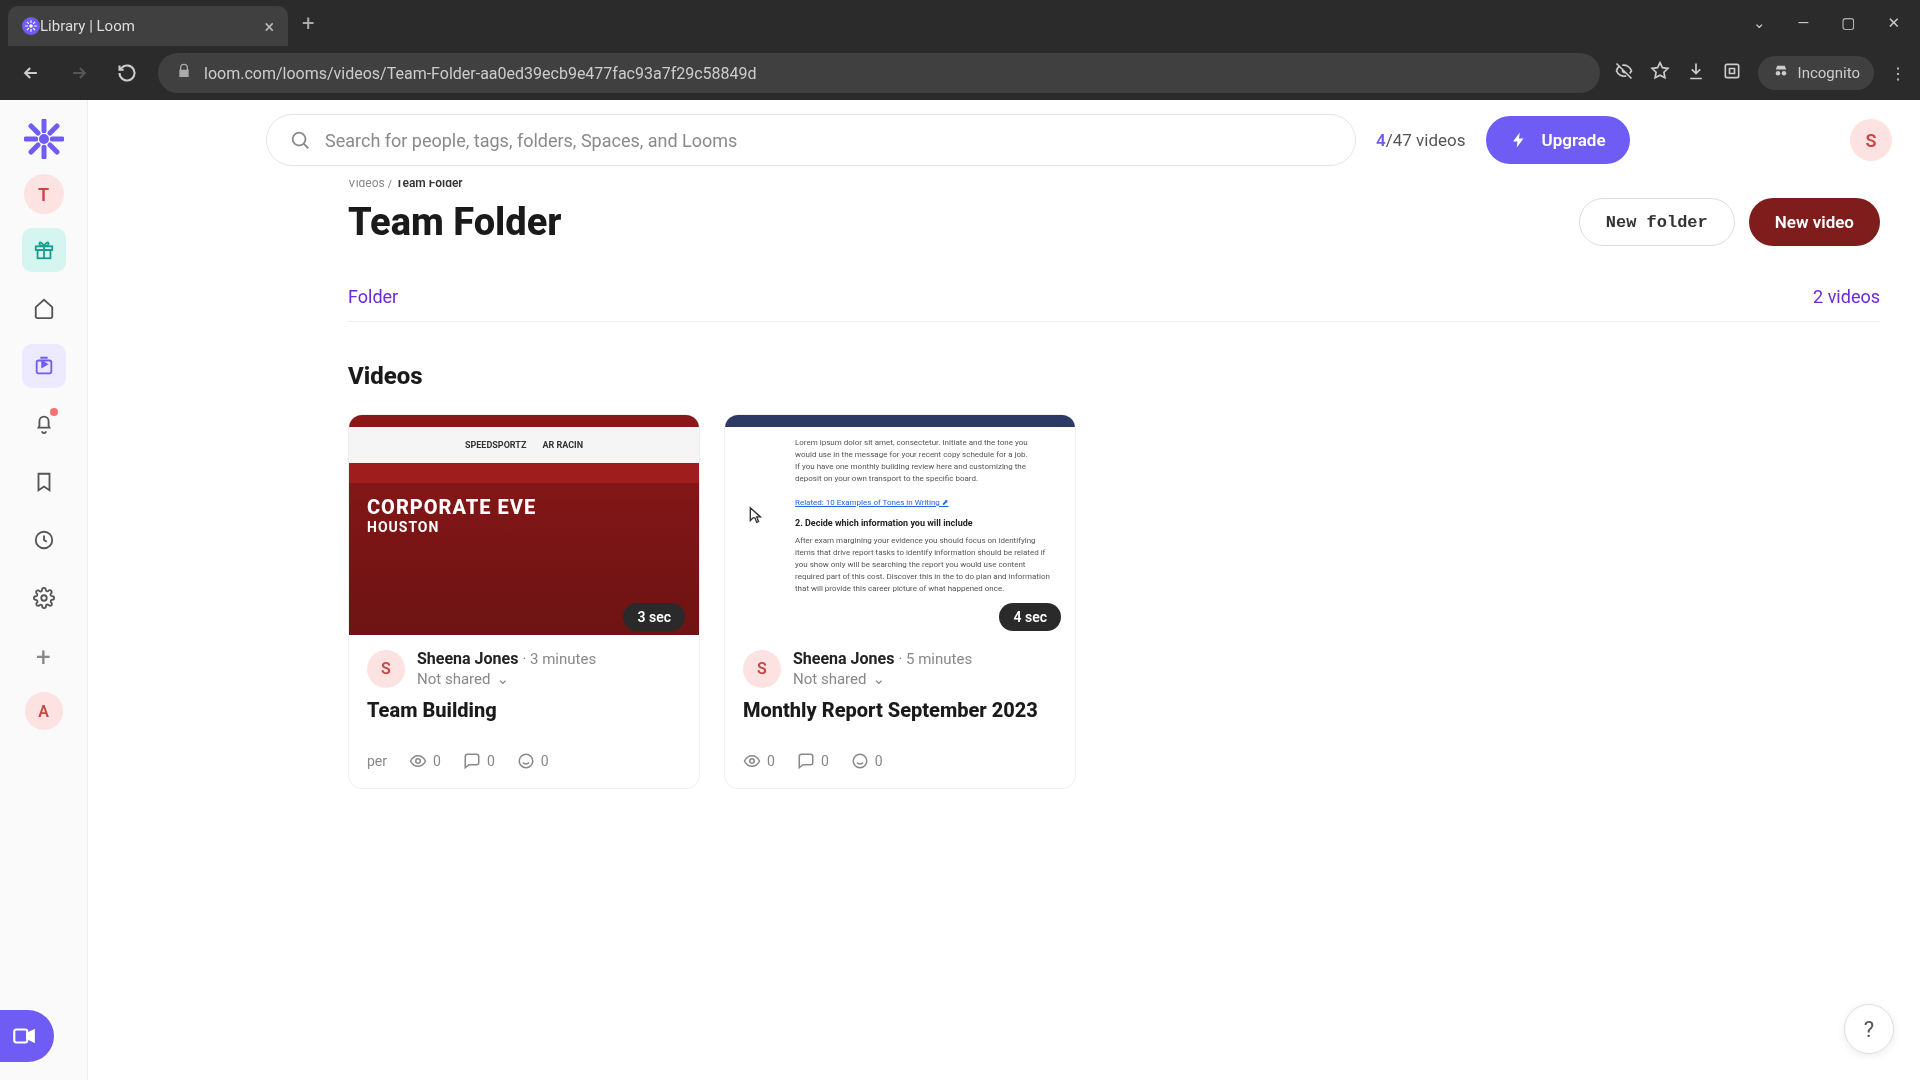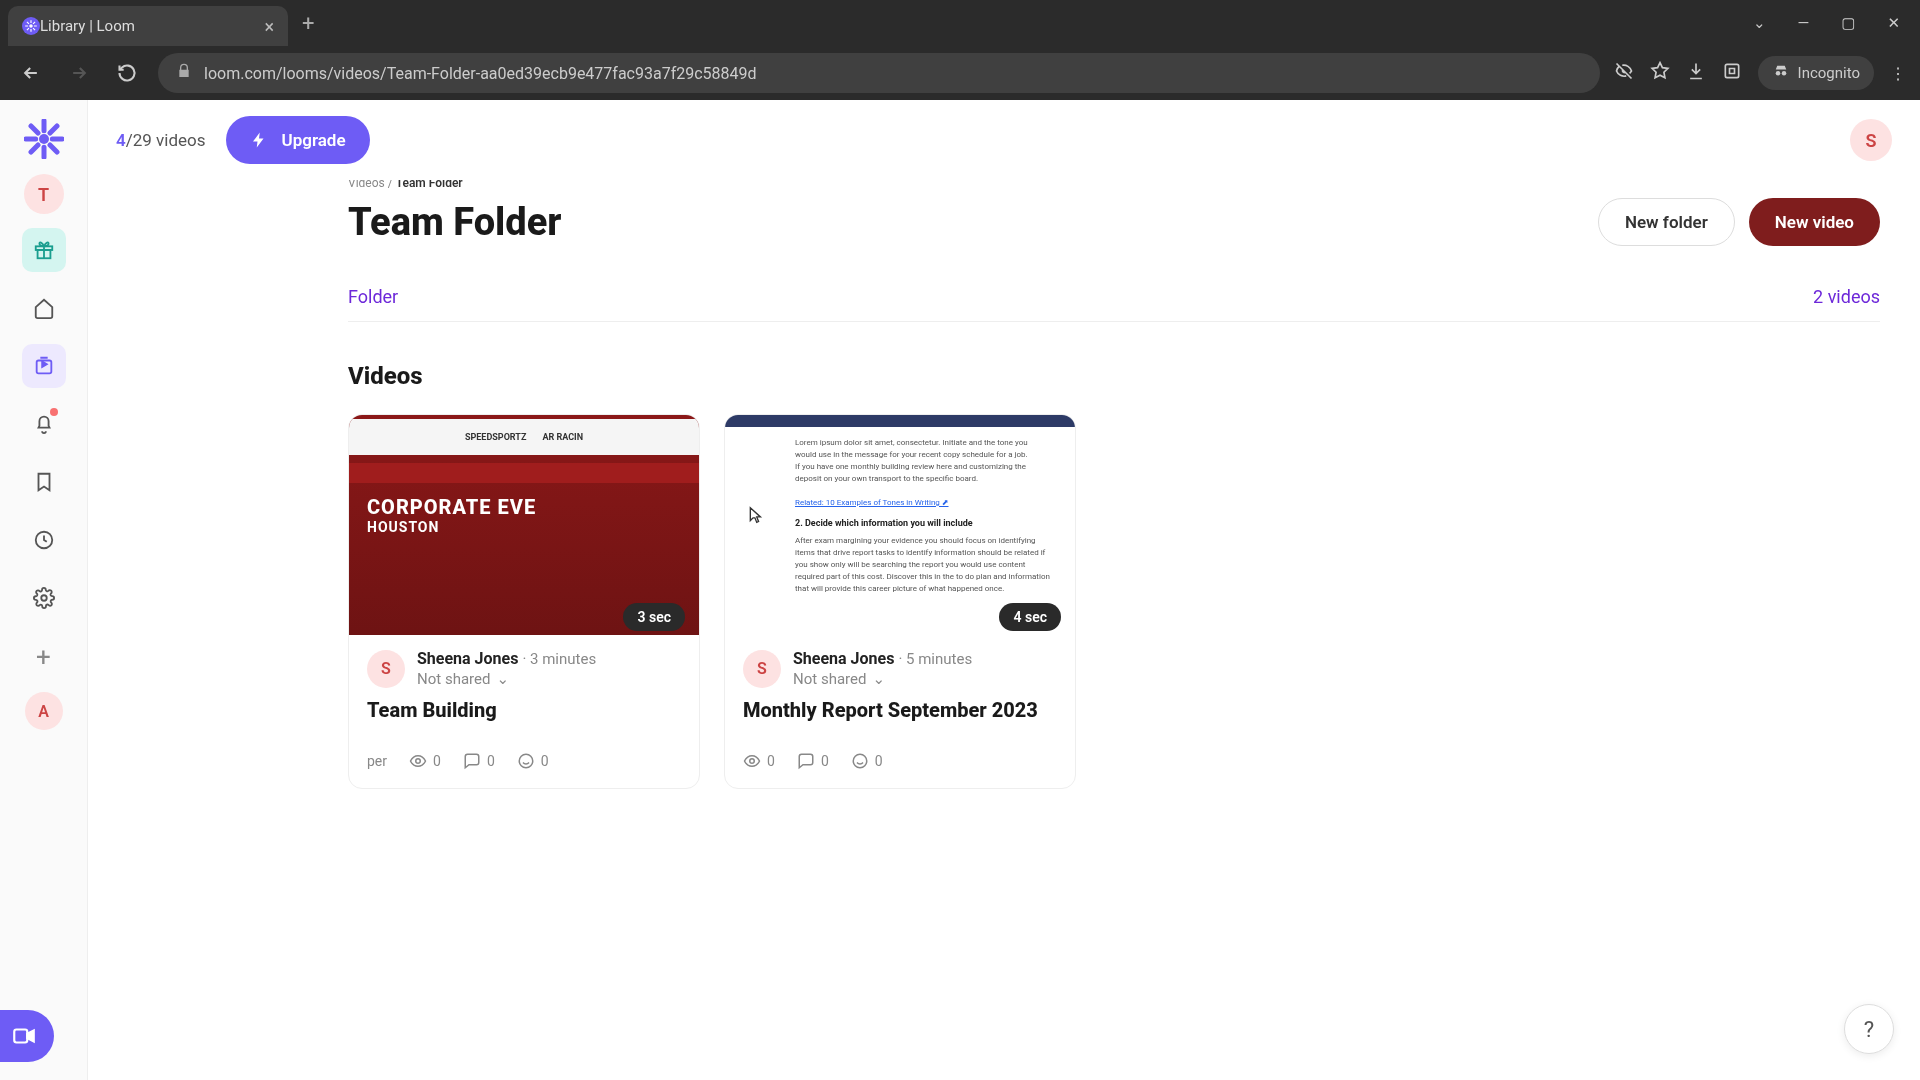--- a/index.html
+++ b/index.html
@@ -45,38 +45,38 @@
 .video-count b { color:#6e5cf5; font-weight:600; }
 .upgrade-btn { background:#6e5cf5; color:#fff; height:48px; padding:0 24px; border-radius:26px; display:flex; align-items:center; gap:14px; font-weight:600; font-size:17px; cursor:pointer; }
 .user-avatar { width:42px; height:42px; border-radius:50%; background:#fde2e2; color:#c44; display:flex; align-items:center; justify-content:center; font-weight:600; font-size:18px; margin-left:auto; cursor:pointer; }
 
 .content { padding:0 40px 40px 260px; overflow-y:auto; flex:1; }
 .breadcrumb { color:#888; font-size:12px; margin-top:-4px; margin-bottom:8px; }
 .breadcrumb .current { color:#333; font-weight:600; }
 .title-row { display:flex; align-items:center; margin-bottom:40px; }
 .page-title { font-size:38px; font-weight:800; color:#1a1a1a; }
 .title-actions { margin-left:auto; display:flex; gap:14px; }
-.btn-outline { background:#fff; border:1px solid #ddd; height:48px; padding:0 26px; border-radius:26px; font-weight:600; font-size:17px; color:#333; cursor:pointer; display:flex; align-items:center; }
+.btn-outline { background:#fff; border:1px solid #ddd; height:48px; padding:0 26px; border-radius:26px; font-weight:600; font-size:17px; color:#333; cursor:pointer; display:flex; align-items:center;font-family:Liberation Mono, monospace; }
 .btn-primary { background:#7f1d1d; color:#fff; height:48px; padding:0 26px; border-radius:26px; font-weight:600; font-size:17px; cursor:pointer; display:flex; align-items:center; }
 
 .section-bar { display:flex; align-items:center; color:#6d28d9; font-size:18px; padding-bottom:14px; border-bottom:1px solid #eee; margin-bottom:40px; }
 .section-bar .right { margin-left:auto; }
 .videos-heading { font-size:24px; font-weight:800; color:#1a1a1a; margin-bottom:24px; }
 
 .cards { display:flex; gap:24px; }
 .card { width:352px; border:1px solid #eee; border-radius:14px; overflow:hidden; background:#fff; cursor:pointer; }
 .thumb { height:220px; position:relative; background:#333; overflow:hidden; }
 .thumb.thumb-a { background:linear-gradient(#8b1818,#6e1313); }
 .thumb.thumb-b { background:#fff; }
 .thumb .top-strip { position:absolute; top:0; left:0; right:0; height:12px; background:#2d3a66; }
 .thumb .duration { position:absolute; bottom:4px; right:14px; background:#2a2a2a; color:#fff; font-size:14px; font-weight:600; padding:6px 14px; border-radius:18px; }
 .thumb-a .hero-text { position:absolute; left:18px; right:0; top:80px; color:#fff; font-weight:800; font-size:20px; letter-spacing:1px; }
 .thumb-a .sub { font-size:14px; font-weight:700; letter-spacing:1px; }
 .thumb-a .red-bar { position:absolute; top:48px; left:0; right:0; height:20px; background:#a01d1d; }
-.thumb-a .logo-strip { position:absolute; top:4px; left:0; right:0; height:36px; background:#f5f5f5; display:flex; align-items:center; justify-content:center; gap:16px; color:#333; font-size:9px; font-weight:700; }
+.thumb-a .logo-strip { position:absolute; top:12px; left:0; right:0; height:36px; background:#f5f5f5; display:flex; align-items:center; justify-content:center; gap:16px; color:#333; font-size:9px; font-weight:700; }
 .thumb-b .doc { position:absolute; top:22px; left:70px; right:24px; bottom:10px; font-size:8px; color:#555; line-height:1.5; overflow:hidden; }
 .thumb-b .doc .h { font-weight:700; color:#222; margin:8px 0 4px; font-size:9px; }
 .thumb-b .doc .link { color:#2563eb; text-decoration:underline; }
 .cursor-hand { position:absolute; top:90px; left:18px; width:22px; height:26px; color:#000; }
 
 .card-body { padding:14px 18px 18px; }
 .author-row { display:flex; align-items:center; gap:12px; margin-bottom:10px; }
 .author-avatar { width:38px; height:38px; border-radius:50%; background:#fde2e2; color:#c44; display:flex; align-items:center; justify-content:center; font-weight:600; }
 .author-name { font-weight:700; color:#222; font-size:16px; }
 .author-meta { color:#888; font-size:15px; }
@@ -215,21 +215,28 @@
     <div class="record-fab">
         <svg width="26" height="26" viewBox="0 0 24 24" fill="none" stroke="#fff" stroke-width="2">
           <rect x="3" y="6" width="12" height="12" rx="2"></rect>
           <path d="M15 10l6-3v10l-6-3z" fill="#fff"></path>
         </svg>
       </div>
   </div>
 
   <div class="main">
     <div class="topbar">
-      <div class="video-count"><b>4</b><span>/29 videos</span></div>
+      <div class="search-box">
+        <svg width="22" height="22" viewBox="0 0 24 24" fill="none" stroke="currentColor" stroke-width="2">
+            <circle cx="11" cy="11" r="7"></circle>
+            <path d="M21 21l-5-5"></path>
+          </svg>
+        <span>Search for people, tags, folders, Spaces, and Looms</span>
+      </div>
+      <div class="video-count"><b>4</b><span>/47 videos</span></div>
       <div class="upgrade-btn">
         <svg width="18" height="18" viewBox="0 0 24 24" fill="#fff">
             <path d="M13 2L4 14h6l-1 8 9-12h-6z"></path>
           </svg>
         <span>Upgrade</span>
       </div>
       <div class="user-avatar">S</div>
     </div>
 
     <div class="content">

